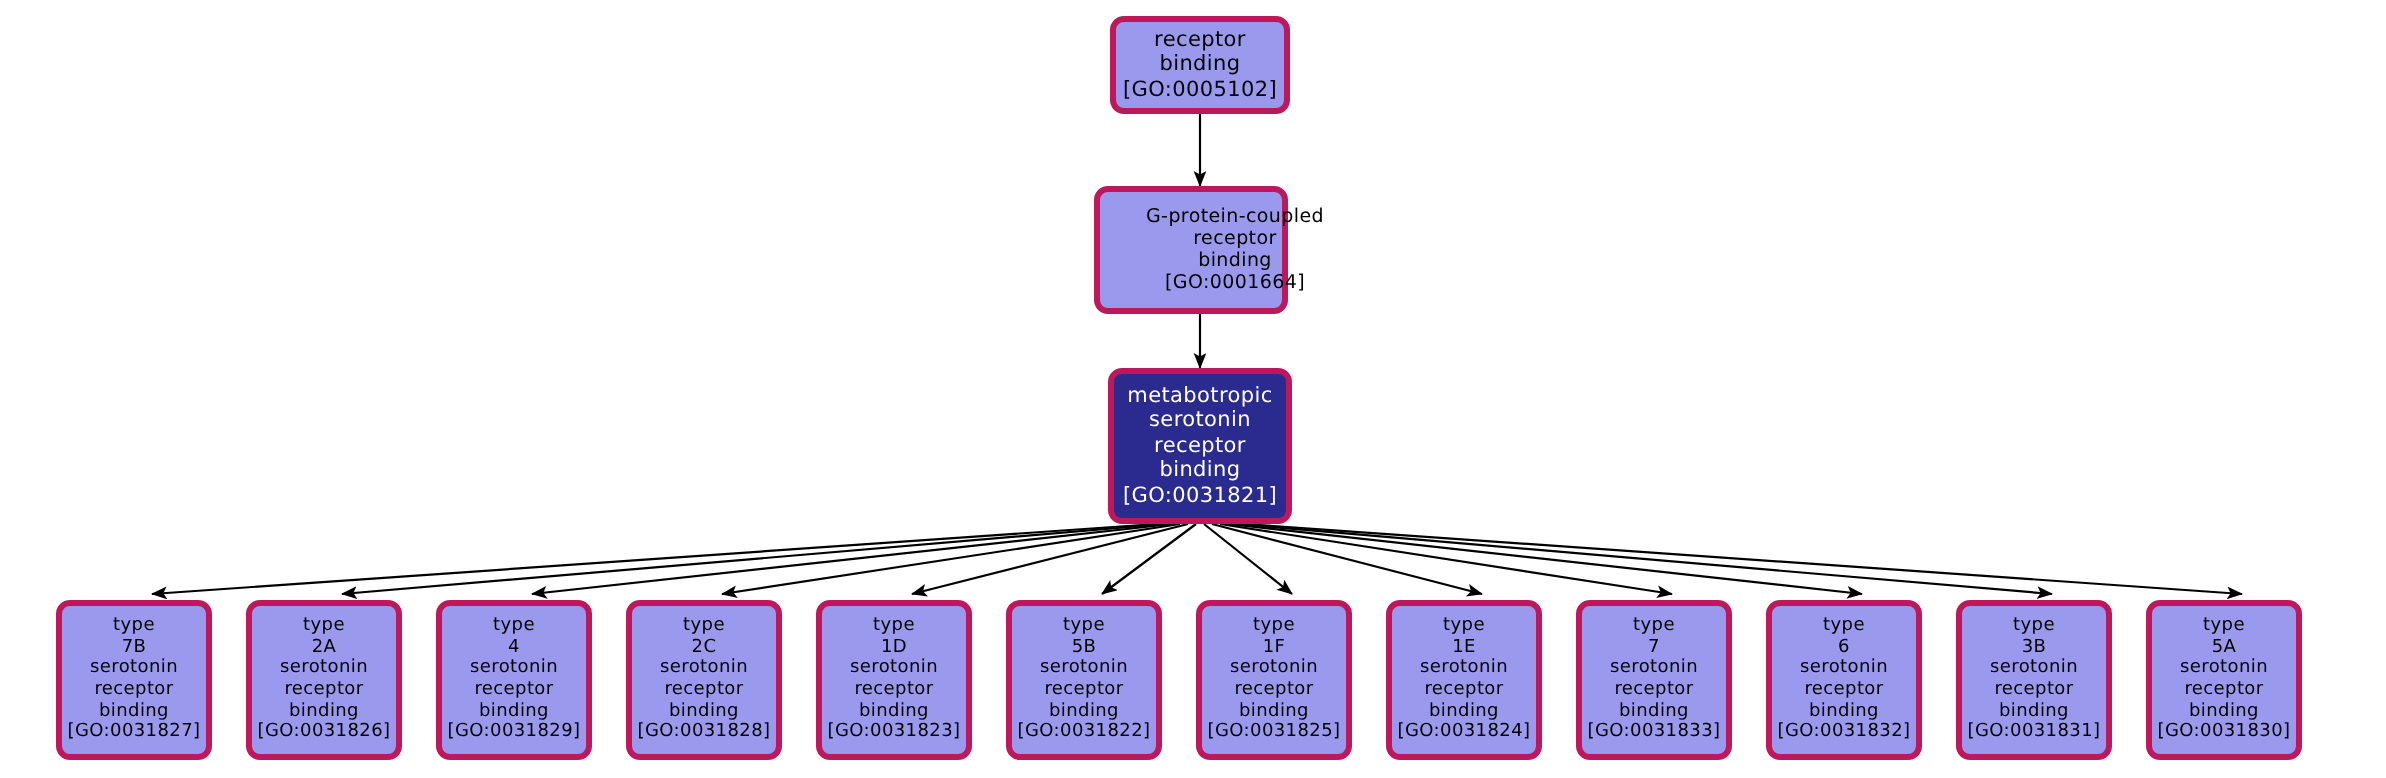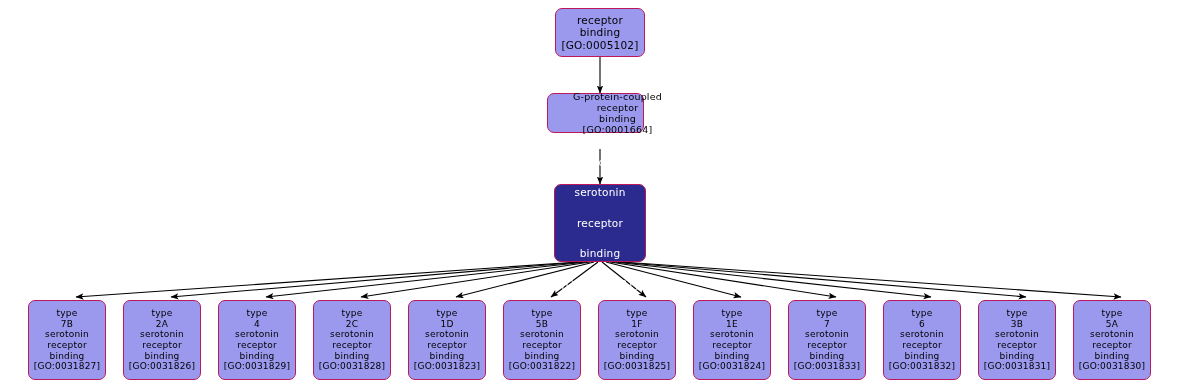--- a/index.html
+++ b/index.html
@@ -22,21 +22,21 @@
     position: absolute;
     left: 0;
     top: 0;
     width: 1193px;
     height: 389px;
     pointer-events: none;
   }
   .go-node {
     position: absolute;
     box-sizing: border-box;
-    border: 1px solid #be185d;
+    border: 3px solid #be185d;
     border-radius: 7px;
     display: flex;
     flex-direction: column;
     align-items: center;
     justify-content: center;
     text-align: center;
     line-height: 1.18;
     letter-spacing: 0.2px;
     z-index: 5;
   }
@@ -53,21 +53,20 @@
     white-space: nowrap;
   }
   .root-node {
     font-size: 10.5px;
   }
   .mid-node {
     font-size: 9.5px;
   }
   .hub-node {
     font-size: 10.5px;
-    gap: 18px;
   }
   .leaf-node {
     font-size: 9px;
   }
 </style>
 </head>
 <body>
 
 <div id="canvas">
 
@@ -96,21 +95,21 @@
       <line x1="622" y1="262" x2="1121" y2="297"></line>
     </g>
   </svg>
 
   <div class="go-node light root-node" style="left:555px; top:8px; width:90px; height:49px;">
     <span class="ln">receptor</span>
     <span class="ln">binding</span>
     <span class="ln">[GO:0005102]</span>
   </div>
 
-  <div class="go-node light mid-node" style="left:547px; top:93px; width:97px; height:40px;padding-left:44px;">
+  <div class="go-node light mid-node" style="left:547px; top:93px; width:97px; height:64px;padding-left:44px;">
     <span class="ln">G-protein-coupled</span>
     <span class="ln">receptor</span>
     <span class="ln">binding</span>
     <span class="ln">[GO:0001664]</span>
   </div>
 
   <div class="go-node dark hub-node" style="left:554px; top:184px; width:92px; height:78px;">
     <span class="ln">metabotropic</span>
     <span class="ln">serotonin</span>
     <span class="ln">receptor</span>

